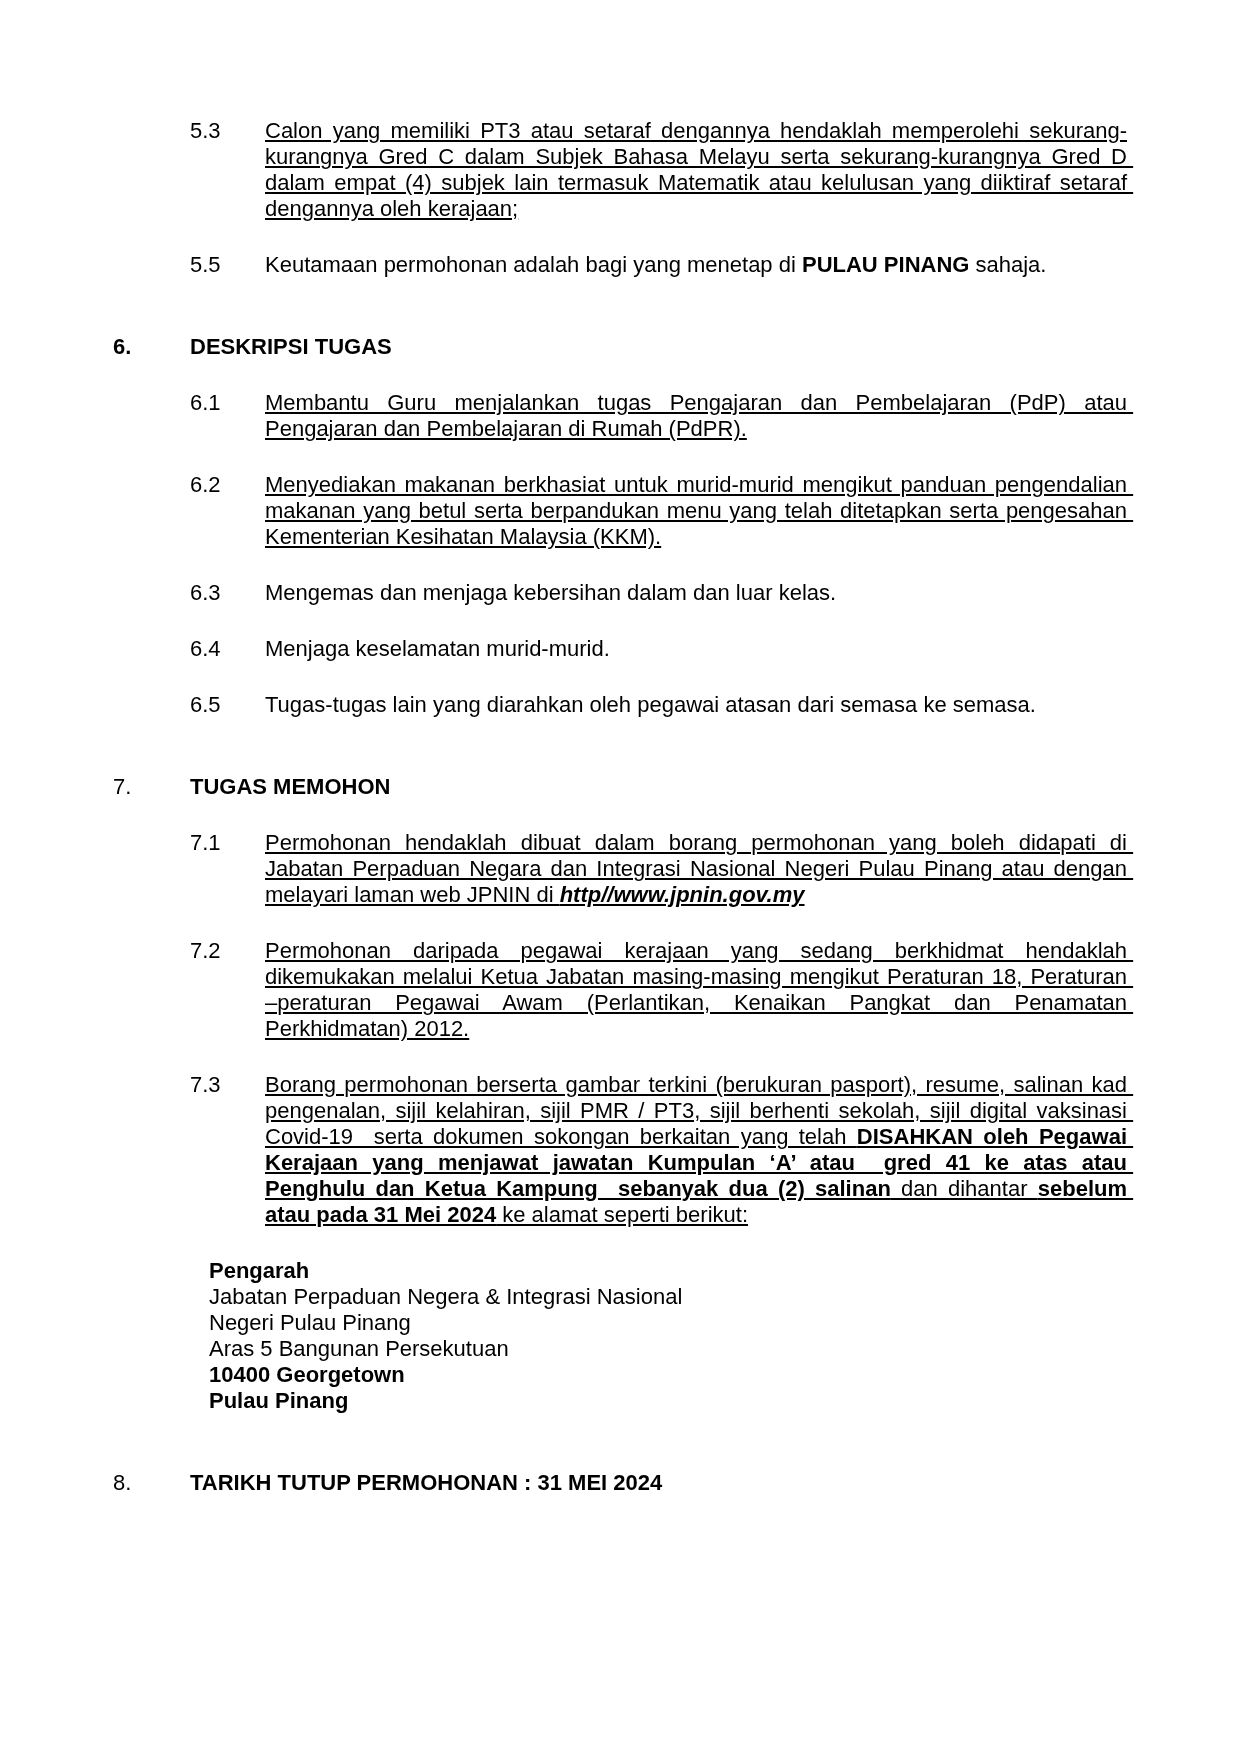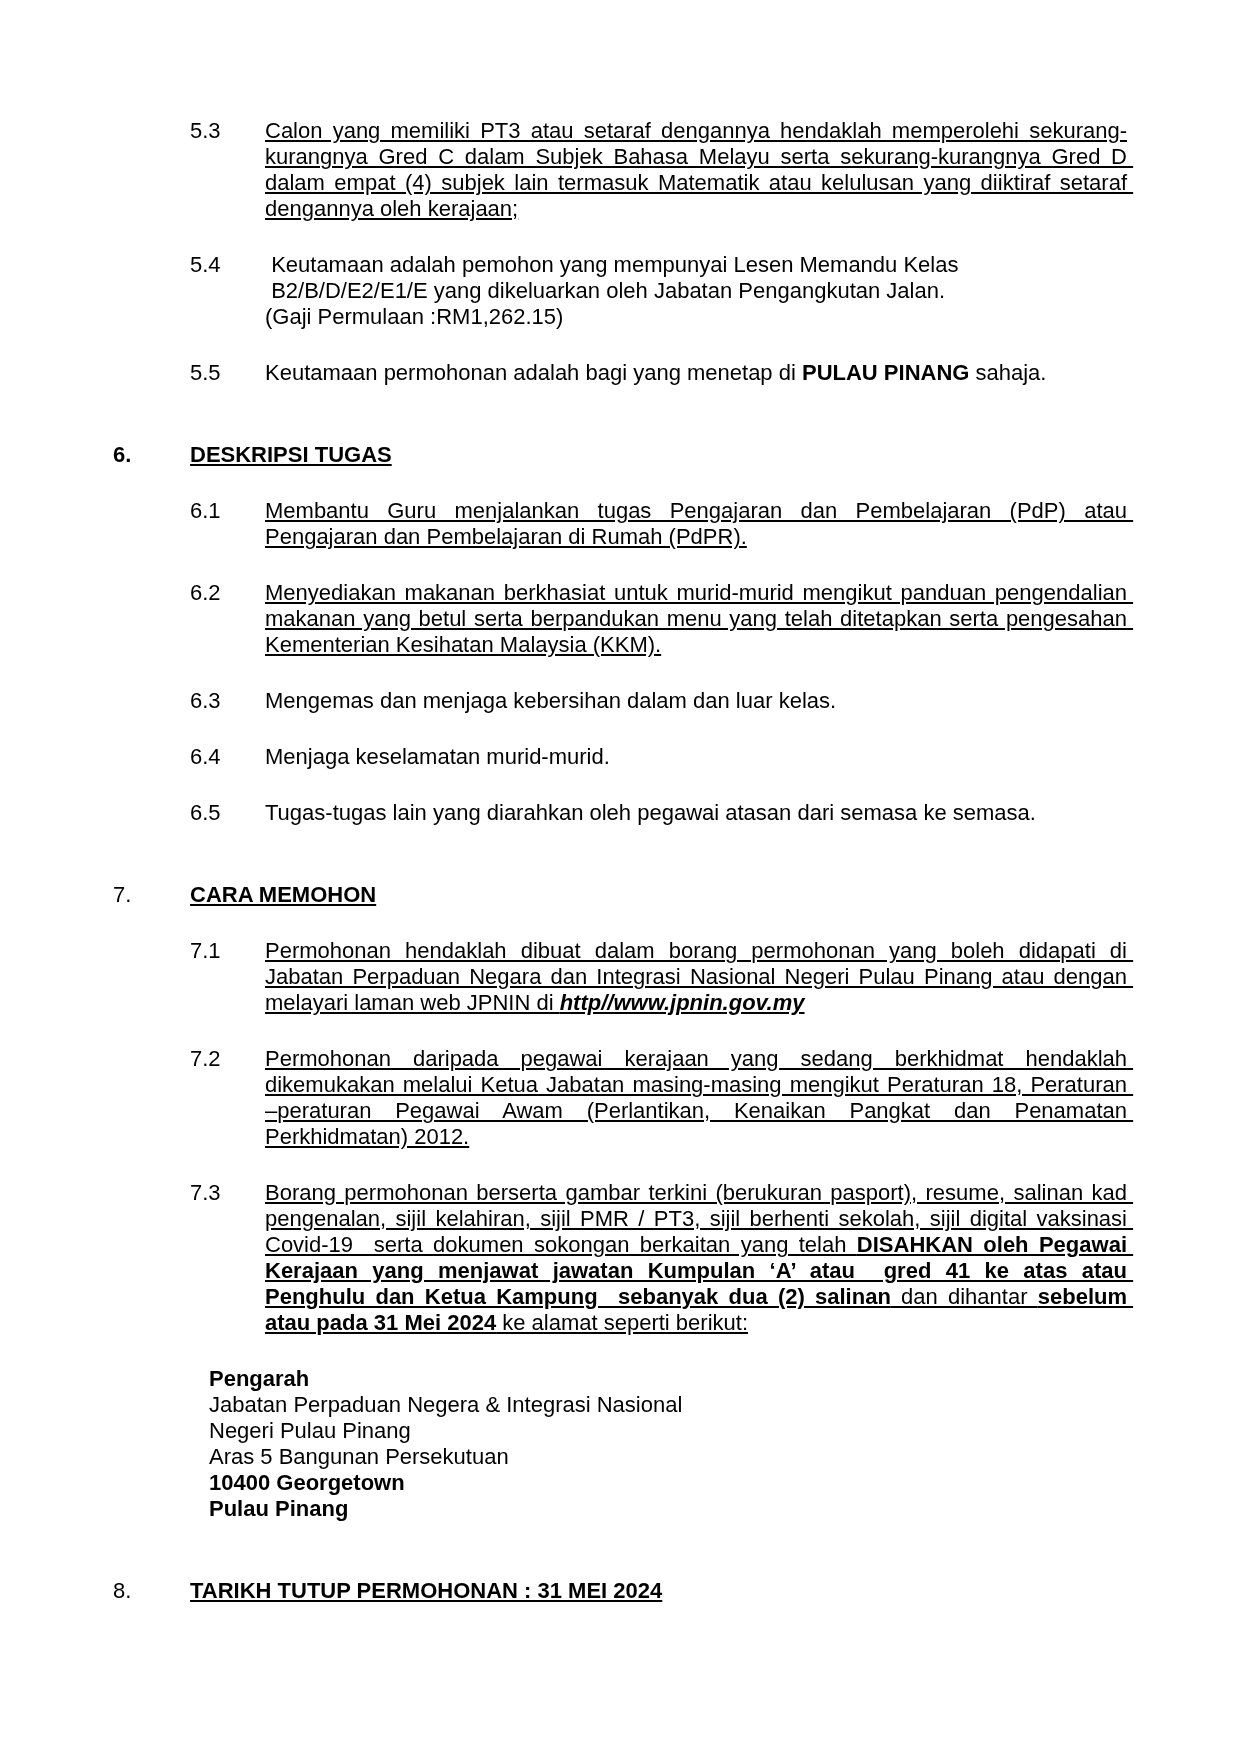--- a/index.html
+++ b/index.html
@@ -17,46 +17,40 @@
     box-sizing: border-box;
     width: 1241px;
     height: 1755px;
     padding: 118px 114px 0 113px;
     overflow: hidden;
   }
   .row { display: flex; align-items: flex-start; }
   .heading { margin-top: 56px; }
   .heading .num { flex: 0 0 77px; font-weight: normal; }
   .heading .num.b { font-weight: bold; }
-  .heading .title { flex: 1; font-weight: bold; text-decoration: underline; }
+  .heading .title { flex: 1; font-weight: bold; }
   .subitem { margin-top: 30px; margin-left: 77px; }
   .subitem .subnum { flex: 0 0 75px; }
   .subitem .body { flex: 1; white-space: pre-wrap; }
   .align-justify { text-align: justify; text-decoration: underline; }
   .align-left { text-align: left; }
   .address { margin-top: 30px; margin-left: 96px; }
   .addr-line { white-space: pre-wrap; }
   .b { font-weight: bold; }
   .i { font-style: italic; }
   [data-name="document-body"] > :first-child { margin-top: 0; }
 </style>
 </head>
 <body>
 
 <div class="page" data-name="document-page">
   <main data-name="document-body">
       <div class="row subitem" data-name="clause">
         <span class="subnum" data-name="clause-number">5.3</span>
         <div class="body align-justify" data-name="clause-text"><span data-name="text-run">Calon yang memiliki PT3 atau setaraf dengannya hendaklah memperolehi sekurang-kurangnya Gred C dalam Subjek Bahasa Melayu serta sekurang-kurangnya Gred D dalam empat (4) subjek lain termasuk Matematik atau kelulusan yang diiktiraf setaraf dengannya oleh kerajaan;</span></div>
-      </div>
-      <div class="row subitem" data-name="clause">
-        <span class="subnum" data-name="clause-number">5.4</span>
-        <div class="body align-left" data-name="clause-text"><span data-name="text-run"> Keutamaan adalah pemohon yang mempunyai Lesen Memandu Kelas
- B2/B/D/E2/E1/E yang dikeluarkan oleh Jabatan Pengangkutan Jalan.
-(Gaji Permulaan :RM1,262.15)</span></div>
       </div>
       <div class="row subitem" data-name="clause">
         <span class="subnum" data-name="clause-number">5.5</span>
         <div class="body align-left" data-name="clause-text"><span data-name="text-run">Keutamaan permohonan adalah bagi yang menetap di </span><span class="b " data-name="text-run">PULAU PINANG</span><span data-name="text-run"> sahaja.</span></div>
       </div>
       <div class="row heading" data-name="section-heading">
         <span class="num b" data-name="section-number">6.</span>
         <span class="title" data-name="section-title">DESKRIPSI TUGAS</span>
       </div>
       <div class="row subitem" data-name="clause">
@@ -74,21 +68,21 @@
       <div class="row subitem" data-name="clause">
         <span class="subnum" data-name="clause-number">6.4</span>
         <div class="body align-left" data-name="clause-text"><span data-name="text-run">Menjaga keselamatan murid-murid.</span></div>
       </div>
       <div class="row subitem" data-name="clause">
         <span class="subnum" data-name="clause-number">6.5</span>
         <div class="body align-left" data-name="clause-text"><span data-name="text-run">Tugas-tugas lain yang diarahkan oleh pegawai atasan dari semasa ke semasa.</span></div>
       </div>
       <div class="row heading" data-name="section-heading">
         <span class="num" data-name="section-number">7.</span>
-        <span class="title" data-name="section-title">CARA MEMOHON</span>
+        <span class="title" data-name="section-title">TUGAS MEMOHON</span>
       </div>
       <div class="row subitem" data-name="clause">
         <span class="subnum" data-name="clause-number">7.1</span>
         <div class="body align-justify" data-name="clause-text"><span data-name="text-run">Permohonan hendaklah dibuat dalam borang permohonan yang boleh didapati di Jabatan Perpaduan Negara dan Integrasi Nasional Negeri Pulau Pinang atau dengan melayari laman web JPNIN di </span><span class="b i" data-name="text-run">http//www.jpnin.gov.my</span></div>
       </div>
       <div class="row subitem" data-name="clause">
         <span class="subnum" data-name="clause-number">7.2</span>
         <div class="body align-justify" data-name="clause-text"><span data-name="text-run">Permohonan daripada pegawai kerajaan yang sedang berkhidmat hendaklah dikemukakan melalui Ketua Jabatan masing-masing mengikut Peraturan 18, Peraturan –peraturan Pegawai Awam (Perlantikan, Kenaikan Pangkat dan Penamatan Perkhidmatan) 2012.</span></div>
       </div>
       <div class="row subitem" data-name="clause">

